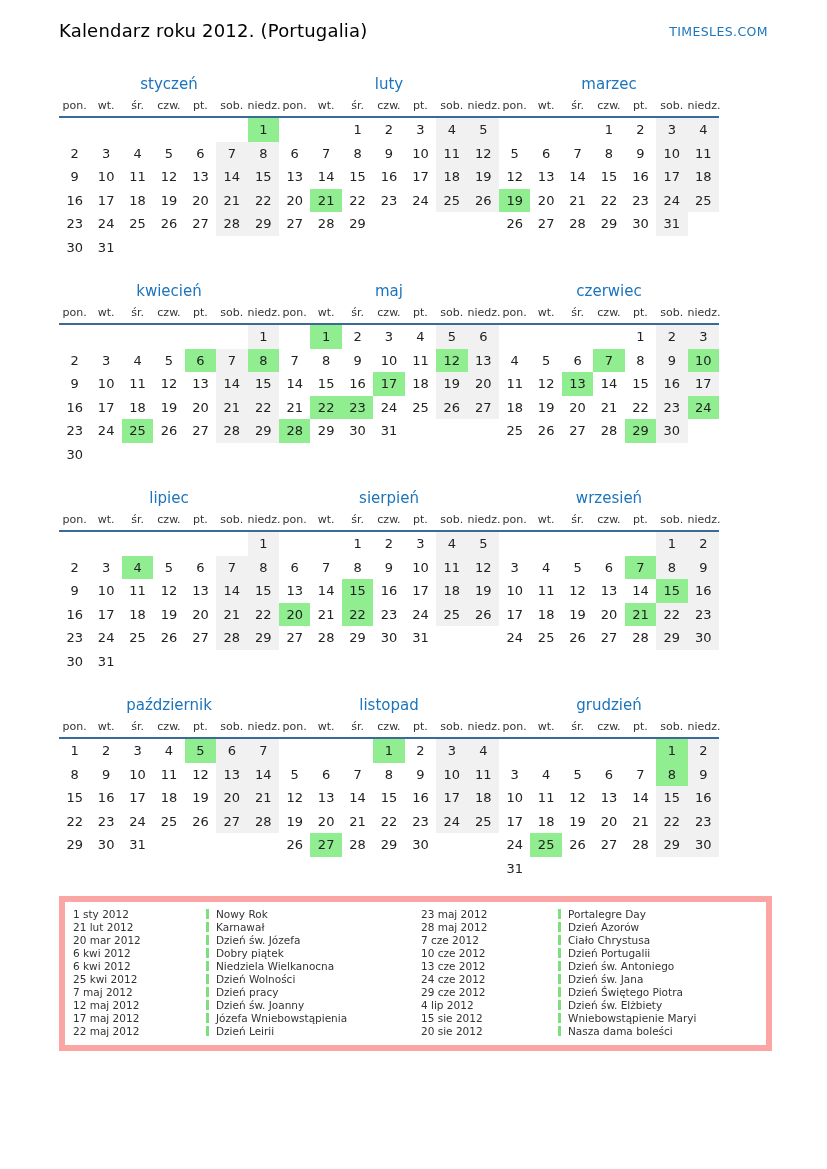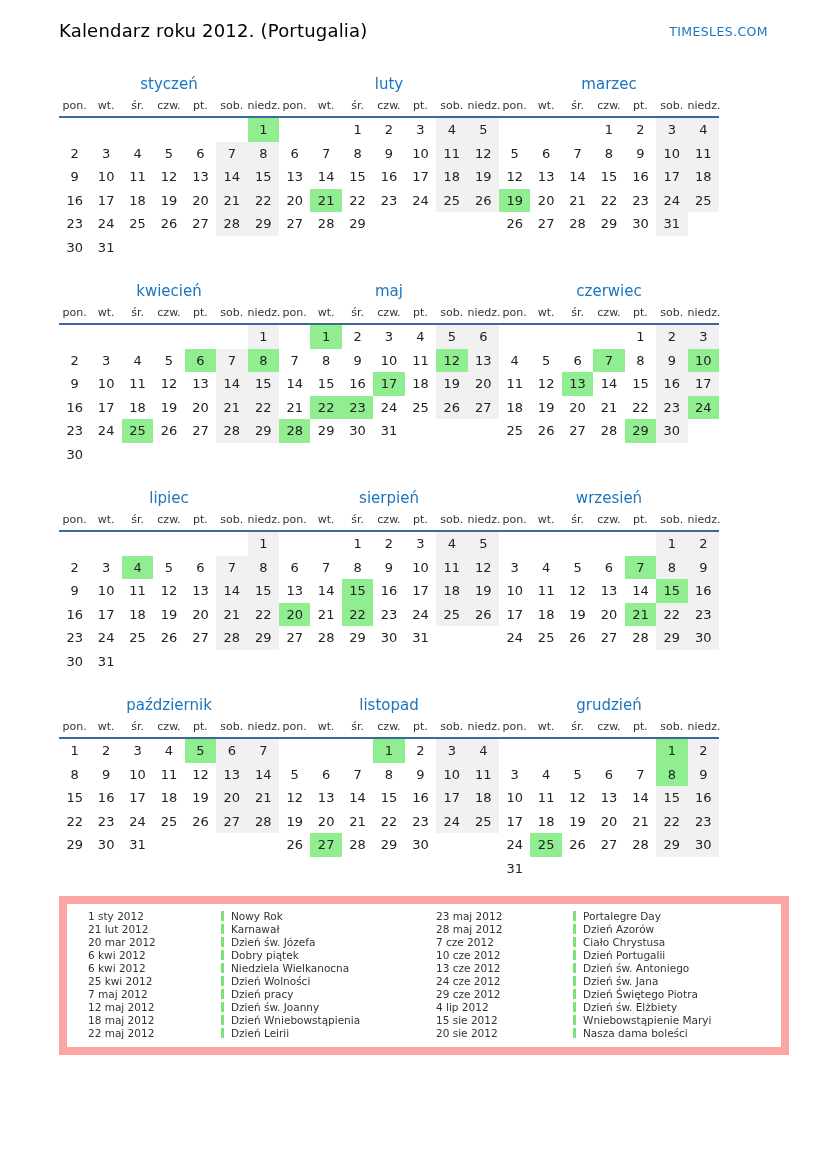--- a/index.html
+++ b/index.html
@@ -46,22 +46,22 @@
     width:31.4px;height:23.5px;text-align:center;vertical-align:middle;
     font-size:13px;color:#222;padding:0;
   }
   td.we{background:var(--weekend-gray,#f1f1f1);}
   td.hol{background:var(--holiday-green,#90ee90);}
 
   
   .legend{
     margin-top:16px;
     width:684px;
-    border:8px solid #fca5a5;
-    padding:6px 9px 7px 21px;
+    border:6px solid #fca5a5;
+    padding:6px 9px 7px 8px;
     display:grid;
     grid-template-columns:133px 215px 137px 1fr;
     font-size:10.5px;line-height:13px;color:#333;
     align-content:start;
   }
   .lg-date{white-space:nowrap;}
   .lg-name{white-space:nowrap;}
   .mark{
     display:inline-block;width:3px;height:10px;margin-right:7px;
     background:var(--marker-green,#7ddf7d);vertical-align:-1px;
@@ -897,22 +897,22 @@
       <div class="lg-date">24 cze 2012</div>
       <div class="lg-name"><span class="mark"></span><span>Dzień św. Jana</span></div>
       <div class="lg-date">7 maj 2012</div>
       <div class="lg-name"><span class="mark"></span><span>Dzień pracy</span></div>
       <div class="lg-date">29 cze 2012</div>
       <div class="lg-name"><span class="mark"></span><span>Dzień Świętego Piotra</span></div>
       <div class="lg-date">12 maj 2012</div>
       <div class="lg-name"><span class="mark"></span><span>Dzień św. Joanny</span></div>
       <div class="lg-date">4 lip 2012</div>
       <div class="lg-name"><span class="mark"></span><span>Dzień św. Elżbiety</span></div>
-      <div class="lg-date">18 maj 2012</div>
-      <div class="lg-name"><span class="mark"></span><span>Dzień Wniebowstąpienia</span></div>
+      <div class="lg-date">17 maj 2012</div>
+      <div class="lg-name"><span class="mark"></span><span>Józefa Wniebowstąpienia</span></div>
       <div class="lg-date">15 sie 2012</div>
       <div class="lg-name"><span class="mark"></span><span>Wniebowstąpienie Maryi</span></div>
       <div class="lg-date">22 maj 2012</div>
       <div class="lg-name"><span class="mark"></span><span>Dzień Leirii</span></div>
       <div class="lg-date">20 sie 2012</div>
       <div class="lg-name"><span class="mark"></span><span>Nasza dama boleści</span></div>
     </div>
 </div>
 
 </body></html>

